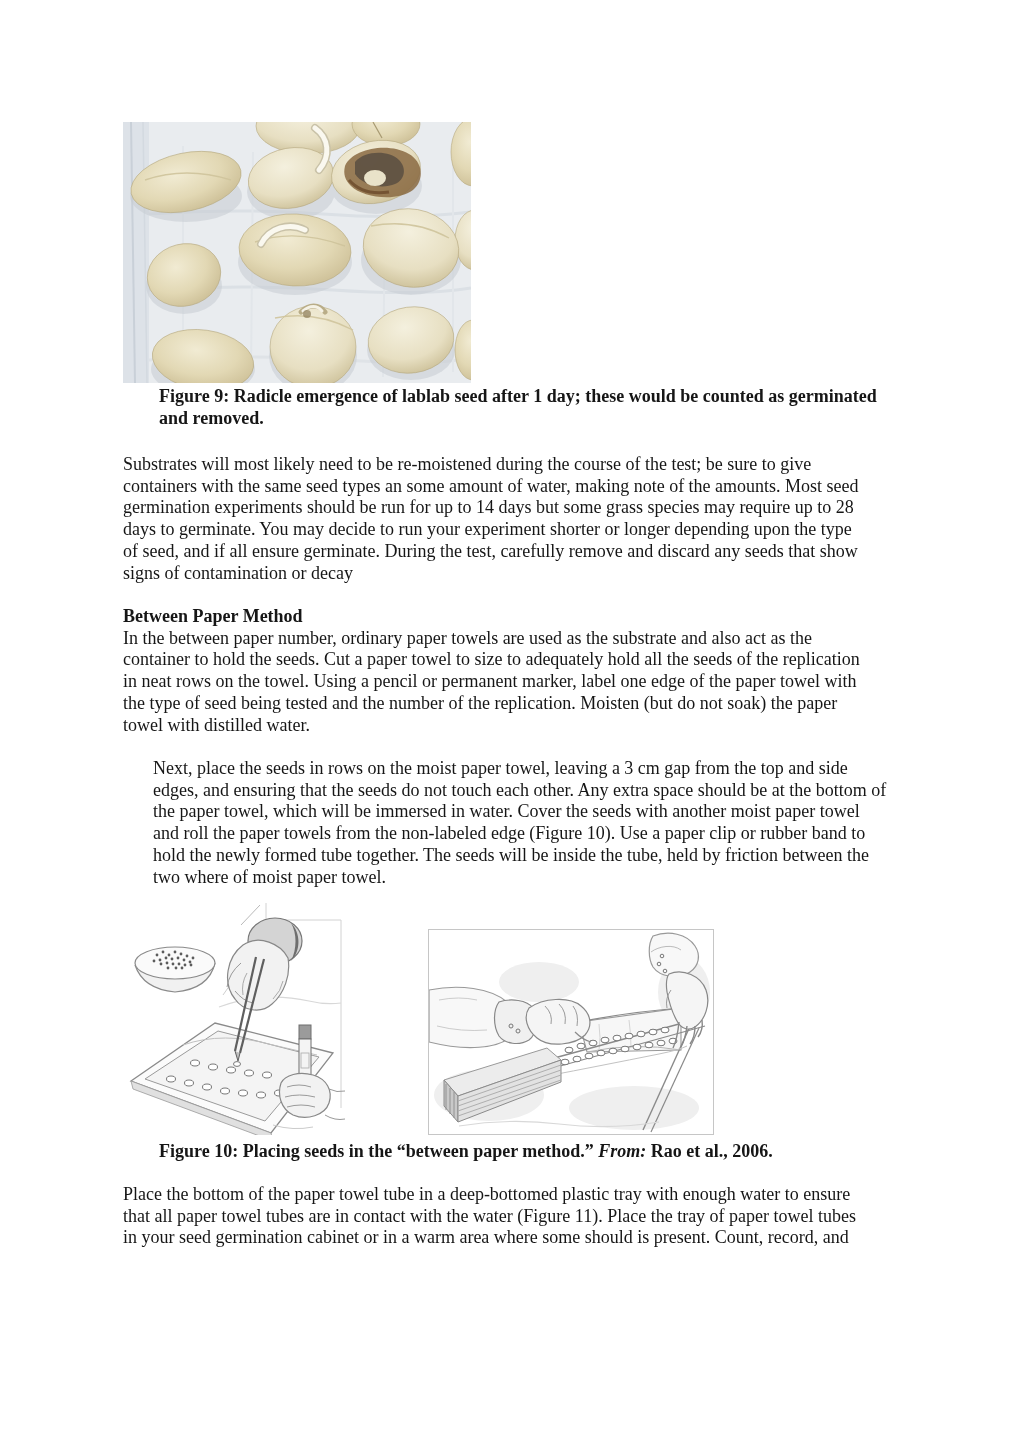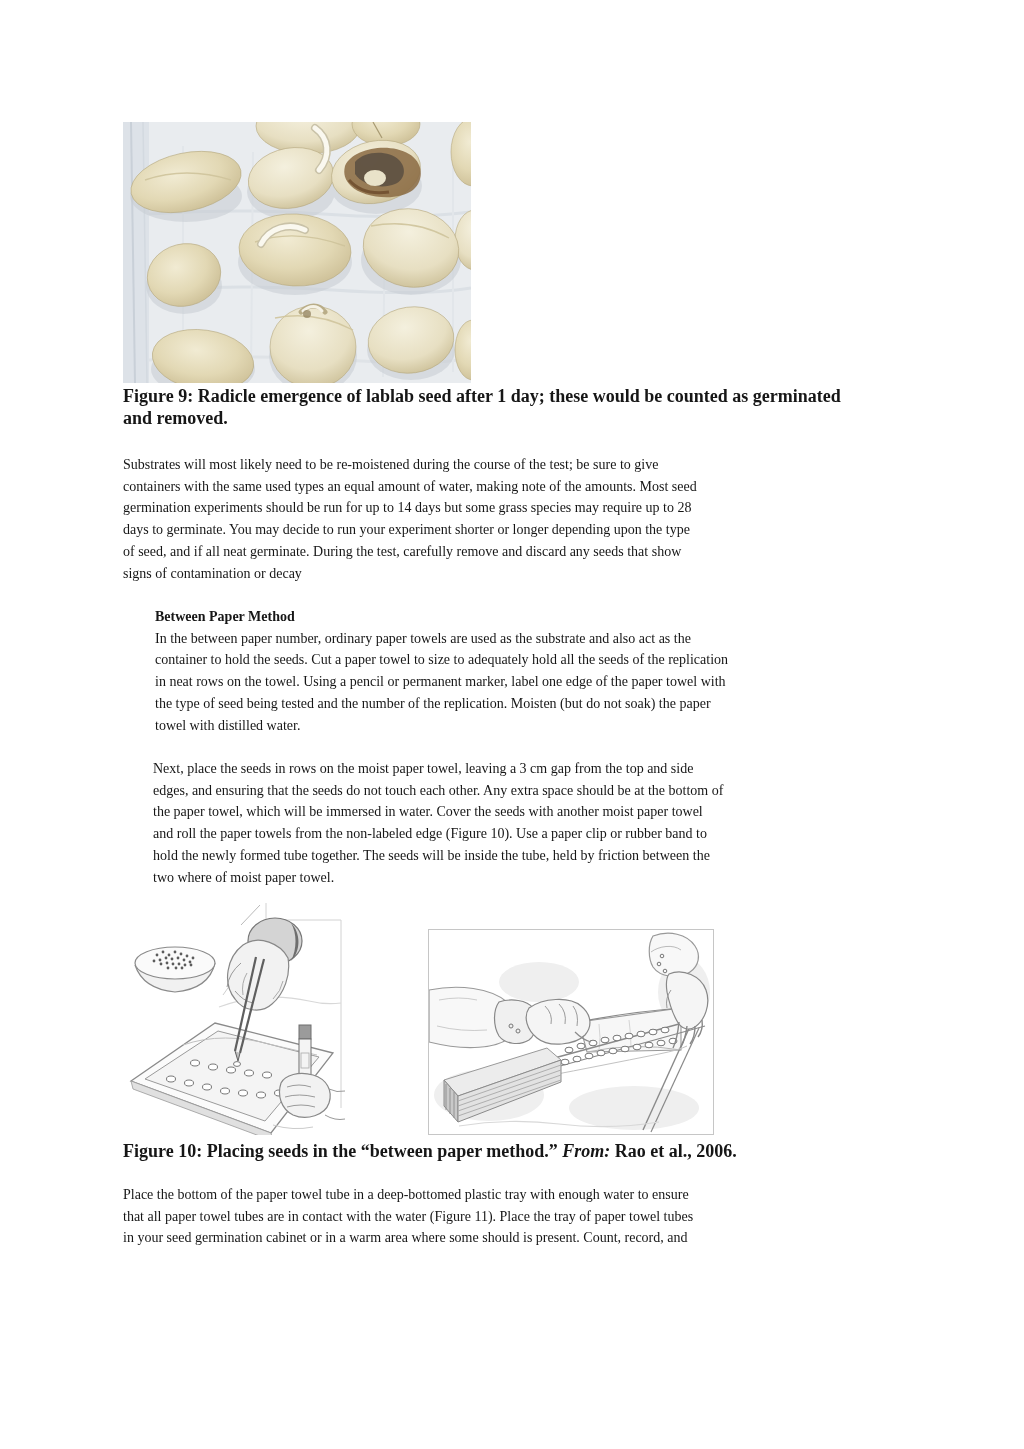--- a/index.html
+++ b/index.html
@@ -5,26 +5,26 @@
   html,body { margin:0; padding:0; background:#ffffff; }
   .page {
     position:relative;
     width:1024px; height:1449px;
     background:#ffffff;
     font-family:"Liberation Serif","DejaVu Serif",serif;
     color:#161616;
     overflow:hidden;
   }
   .abs { position:absolute; }
-  .para { font-size:14px; line-height:21.7px; }
+  .para { font-size:18px; line-height:21.7px; }
   .para .line { white-space:nowrap; }
   .bold { font-weight:bold; }
   .bolditalic { font-weight:bold; font-style:italic; }
   .caption { font-size:18px; line-height:21.7px; font-weight:bold; }
-  .caption .line { white-space:nowrap; }
+  .caption .line { white-space:nowrap;margin-left:36px; }
   .photo-frame { width:348px; height:261px; overflow:hidden; }
   .illus-frame-right { border:1px solid #c6c6c6; background:#ffffff; }
   svg { display:block; }
   .spaced { margin:0 4.5px; }
 </style>
 </head>
 <body>
 
 <div class="page">
 
@@ -125,28 +125,28 @@
     </svg>
   </div>
 
   <div class="abs caption" style="left:123px; top:386px;">
     <div class="line">Figure 9: Radicle emergence of lablab seed after 1 day; these would be counted as germinated</div>
     <div class="line">and removed.</div>
   </div>
 
   <div class="abs para" style="left:123px; top:454px;">
     <div class="line">Substrates will most likely need to be re-moistened during the course of the test; be sure to give</div>
-    <div class="line">containers with the same used types an equal amount of water, making note of the amounts. Most seed</div>
+    <div class="line">containers with the same seed types an some amount of water, making note of the amounts. Most seed</div>
     <div class="line">germination experiments should be run for up to 14 days but some grass species may require up to 28</div>
     <div class="line">days to germinate. You may decide to run your experiment shorter or longer depending upon the type</div>
-    <div class="line">of seed, and if all neat germinate. During the test, carefully remove and discard any seeds that show</div>
+    <div class="line">of seed, and if all ensure germinate. During the test, carefully remove and discard any seeds that show</div>
     <div class="line">signs of contamination or decay</div>
   </div>
 
-  <div class="abs para" style="left:123px; top:606px;margin-left:32px;">
+  <div class="abs para" style="left:123px; top:606px;">
     <div class="line bold">Between Paper Method</div>
     <div class="line">In the between paper number, ordinary paper towels are used as the substrate and also act as the</div>
     <div class="line">container to hold the seeds. Cut a paper towel to size to adequately hold all the seeds of the replication</div>
     <div class="line">in neat rows on the towel. Using a pencil or permanent marker, label one edge of the paper towel with</div>
     <div class="line">the type of seed being tested and the number of the replication. Moisten (but do not soak) the paper</div>
     <div class="line">towel with distilled water.</div>
   </div>
 
   <div class="abs para" style="left:123px; top:758px;margin-left:30px;">
     <div class="line">Next, place the seeds in rows on the moist paper towel, leaving a 3 cm gap from the top and side</div>

